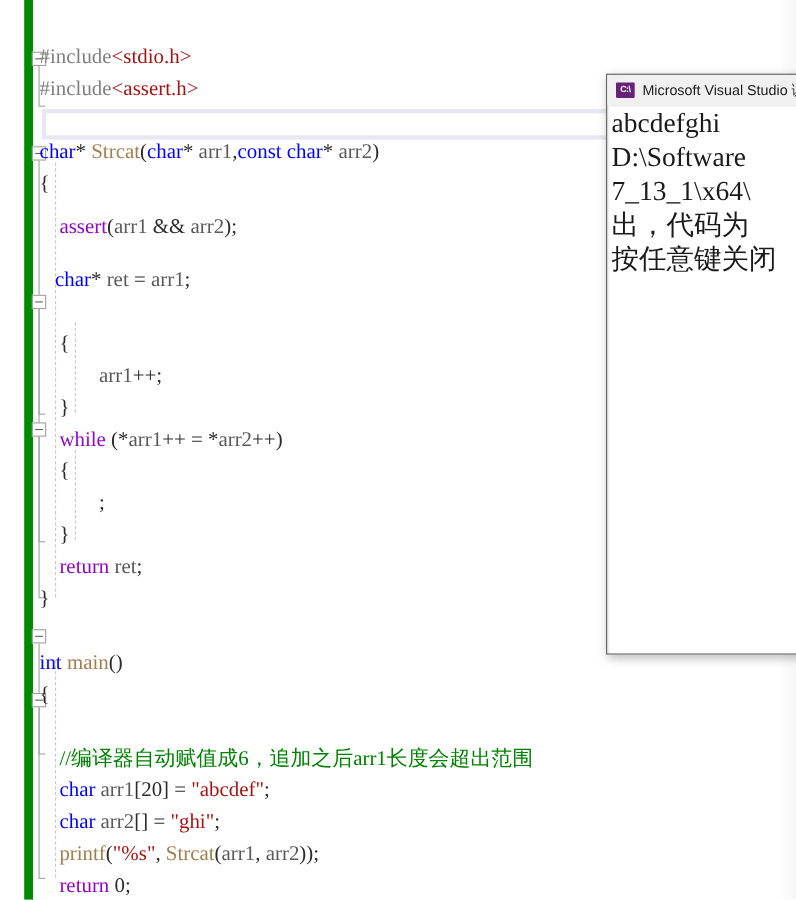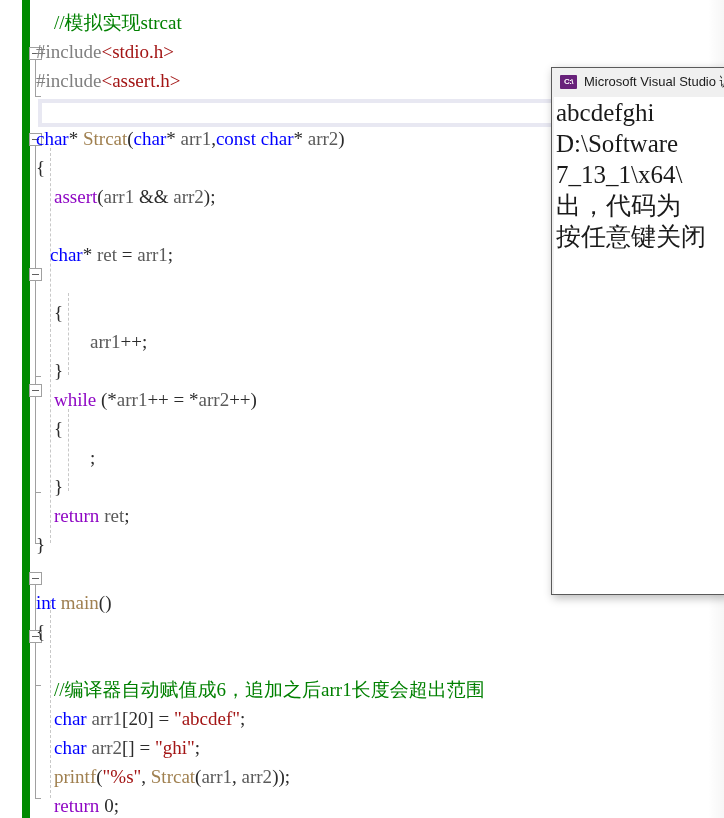--- a/index.html
+++ b/index.html
@@ -156,27 +156,26 @@
   <div class="outline-foot" style="left:35px;top:685px;"></div>
 
   <div class="guide" style="left:50px;top:148px;height:395px;"></div>
   <div class="guide" style="left:68px;top:293px;height:82px;"></div>
   <div class="guide" style="left:68px;top:409px;height:82px;"></div>
   <div class="guide" style="left:50px;top:600px;height:198px;"></div>
 
   <div class="current-line"></div>
 
   <div class="code-surface" id="code-surface">
-      <div class="line" style="top: 8px; padding-left: 54px;"><span class="cmt">//模拟实现strcat</span></div>
       <div class="line" style="top: 66px; padding-left: 36px;"><span class="inc">#include</span><span class="hdr">&lt;assert.h&gt;</span></div>
       <div class="line" style="top: 37px; padding-left: 36px;"><span class="inc">#include</span><span class="hdr">&lt;stdio.h&gt;</span></div>
       <div class="line" style="top: 95px; padding-left: 36px;"><span class="pl"></span></div>
       <div class="line" style="top: 124px; padding-left: 36px;"><span class="kw">char</span><span class="pl">* </span><span class="fn">Strcat</span><span class="pl">(</span><span class="kw">char</span><span class="pl">* </span><span class="id">arr1</span><span class="pl">,</span><span class="kw">const</span><span class="pl"> </span><span class="kw">char</span><span class="pl">* </span><span class="id">arr2</span><span class="pl">)</span></div>
       <div class="line" style="top: 153px; padding-left: 36px;"><span class="pl">{</span></div>
-      <div class="line" style="top: 182px; padding-left: 54px;"><span class="kw2">assert</span><span class="pl">(</span><span class="id">arr1</span><span class="pl"> &amp;&amp; </span><span class="id">arr2</span><span class="pl">);</span></div>
+      <div class="line" style="top: 192px; padding-left: 54px;"><span class="kw2">assert</span><span class="pl">(</span><span class="id">arr1</span><span class="pl"> &amp;&amp; </span><span class="id">arr2</span><span class="pl">);</span></div>
       <div class="line" style="top: 211px; padding-left: 54px;"><span class="pl"></span></div>
       <div class="line" style="top: 240px; padding-left: 24px; margin-left: 26px;"><span class="kw">char</span><span class="pl">* </span><span class="id">ret</span><span class="pl"> = </span><span class="id">arr1</span><span class="pl">;</span></div>
       <div class="line" style="top: 298px; padding-left: 54px;"><span class="pl">{</span></div>
       <div class="line" style="top: 327px; padding-left: 90px;"><span class="id">arr1</span><span class="pl">++;</span></div>
       <div class="line" style="top: 356px; padding-left: 54px;"><span class="pl">}</span></div>
       <div class="line" style="top: 385px; padding-left: 54px;"><span class="kw2">while</span><span class="pl"> (*</span><span class="id">arr1</span><span class="pl">++ = *</span><span class="id">arr2</span><span class="pl">++)</span></div>
       <div class="line" style="top: 414px; padding-left: 54px;"><span class="pl">{</span></div>
       <div class="line" style="top: 443px; padding-left: 90px;"><span class="pl">;</span></div>
       <div class="line" style="top: 472px; padding-left: 54px;"><span class="pl">}</span></div>
       <div class="line" style="top: 501px; padding-left: 54px;"><span class="kw2">return</span><span class="pl"> </span><span class="id">ret</span><span class="pl">;</span></div>

